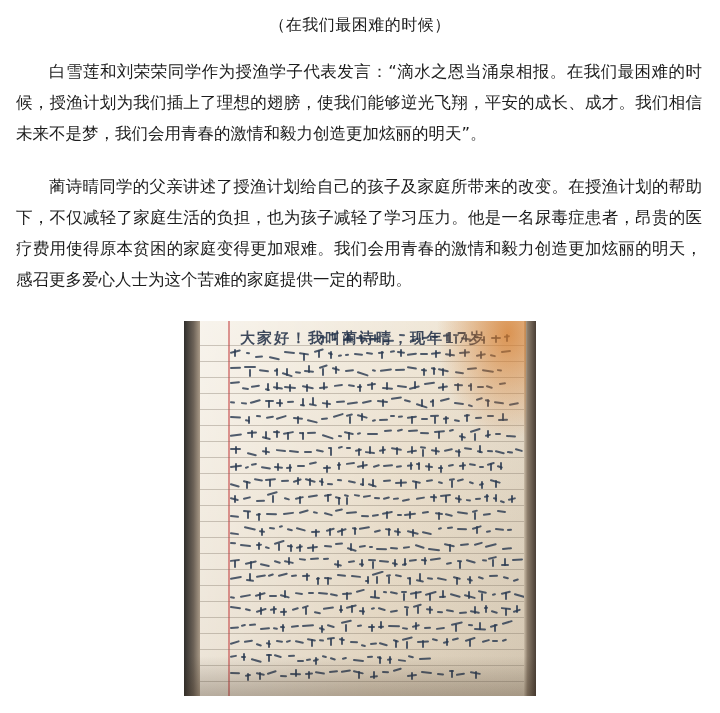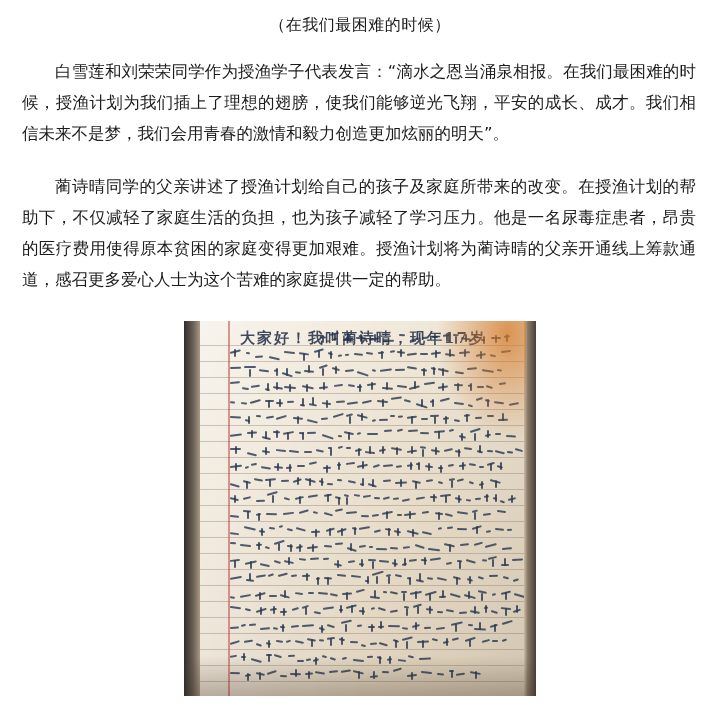--- a/index.html
+++ b/index.html
@@ -27,21 +27,21 @@
     color: #1a1a1a;
     padding-top: 12px;
     letter-spacing: 0.5px;
   }
   .para {
     font-size: 16.5px;
     line-height: 31px;
     color: #1c1c1c;
     text-align: justify;
     text-justify: inter-ideograph;
-    margin: 6px;
+    margin: 0;
     padding: 0 18px 0 16px;
     text-indent: 2em;
   }
   .para.first {
     margin-top: 18px;
   }
   .para.second {
     margin-top: 22px;
   }
   .figure-wrap {
@@ -165,21 +165,21 @@
 </style>
 </head>
 <body>
 
 <div class="page">
 
   <div class="doc-title">（在我们最困难的时候）</div>
 
   <p class="para first">白雪莲和刘荣荣同学作为授渔学子代表发言：“滴水之恩当涌泉相报。在我们最困难的时候，授渔计划为我们插上了理想的翅膀，使我们能够逆光飞翔，平安的成长、成才。我们相信未来不是梦，我们会用青春的激情和毅力创造更加炫丽的明天”。</p>
 
-  <p class="para second">蔺诗晴同学的父亲讲述了授渔计划给自己的孩子及家庭所带来的改变。在授渔计划的帮助下，不仅减轻了家庭生活的负担，也为孩子减轻了学习压力。他是一名尿毒症患者，昂贵的医疗费用使得原本贫困的家庭变得更加艰难。授渔计划将为蔺诗晴的父亲开通线上筹款通道，感召更多爱心人士为这个苦难的家庭提供一定的帮助。</p>
+  <p class="para second">蔺诗晴同学的父亲讲述了授渔计划给自己的孩子及家庭所带来的改变。在授渔计划的帮助下，不仅减轻了家庭生活的负担，也为孩子减轻了学习压力。他是一名尿毒症患者，昂贵的医疗费用使得原本贫困的家庭变得更加艰难。我们会用青春的激情和毅力创造更加炫丽的明天，感召更多爱心人士为这个苦难的家庭提供一定的帮助。</p>
 
   <div class="figure-wrap">
     <div class="photo">
       <div class="paper"></div>
       <div class="red-line"></div>
       <div class="lines" id="hand-lines">
           <div class="rule" style="top: 14px;"></div>
           <div class="hand" style="top: 0px;">
             <i style="left: 120px; top: 5.05457px; width: 6.15115px; transform: rotate(4.74686deg);"></i>
             <i class="t" style="left: 122.46px; top: 4.3921px;"></i>

